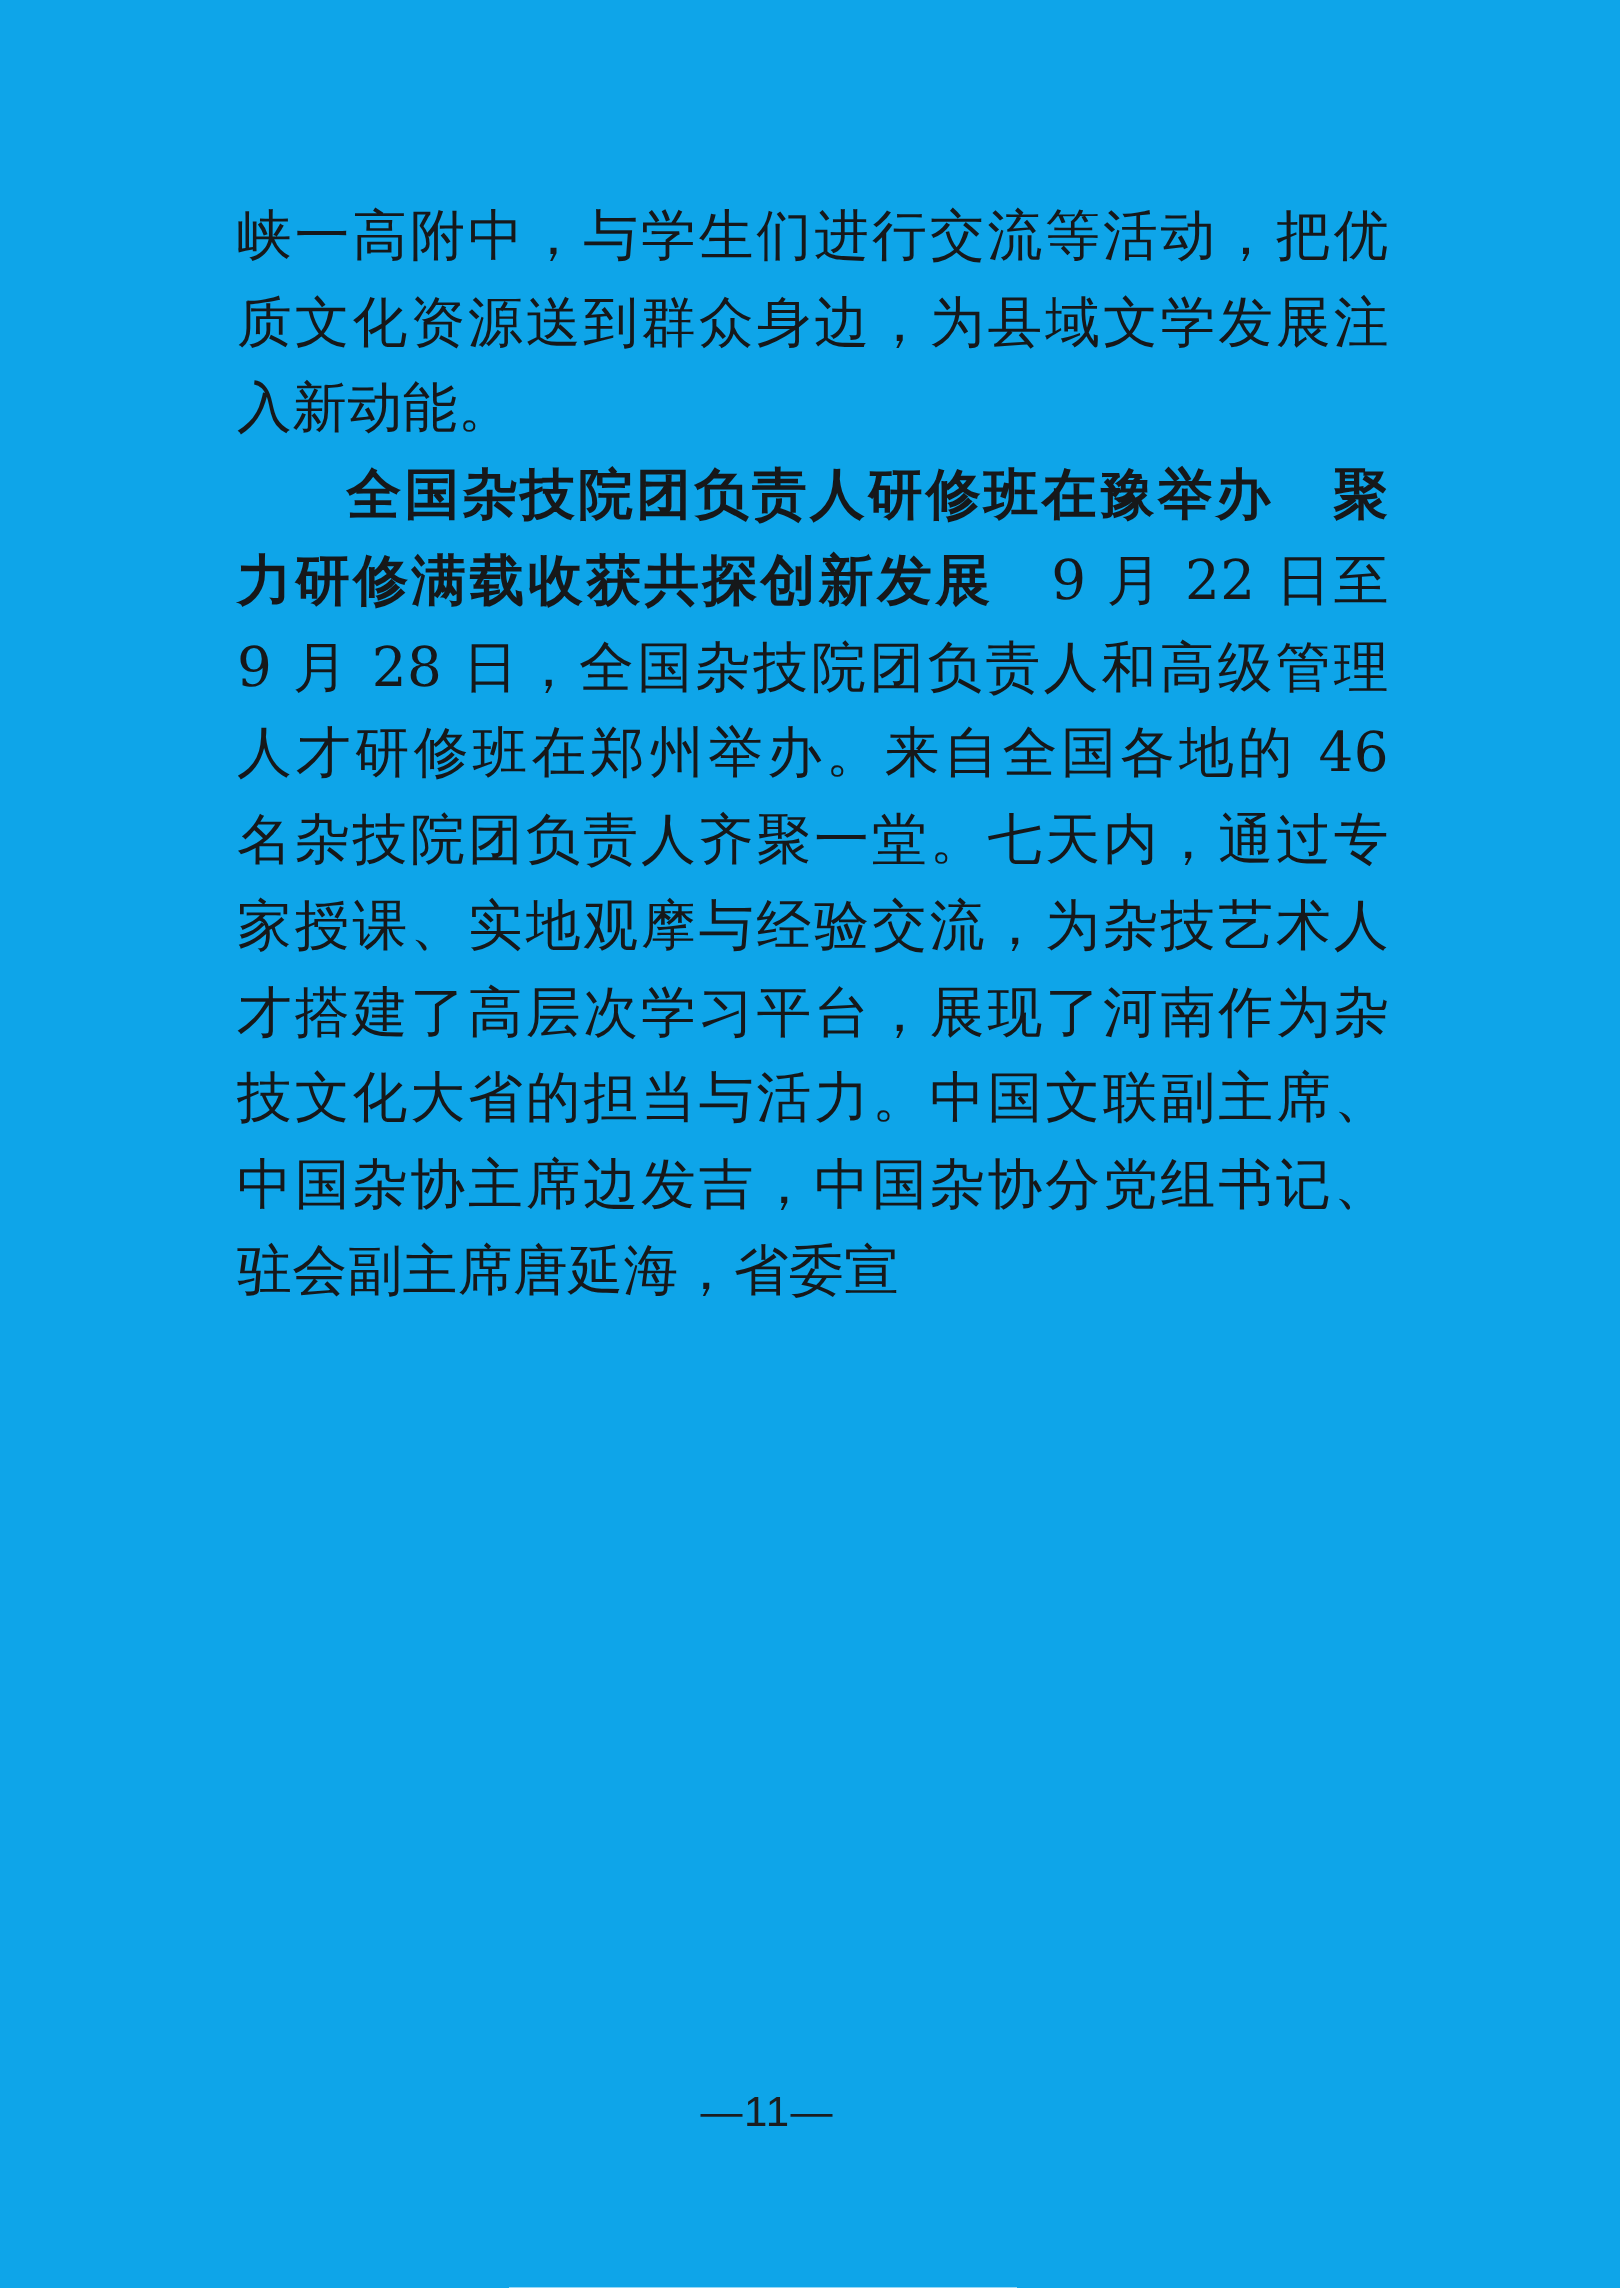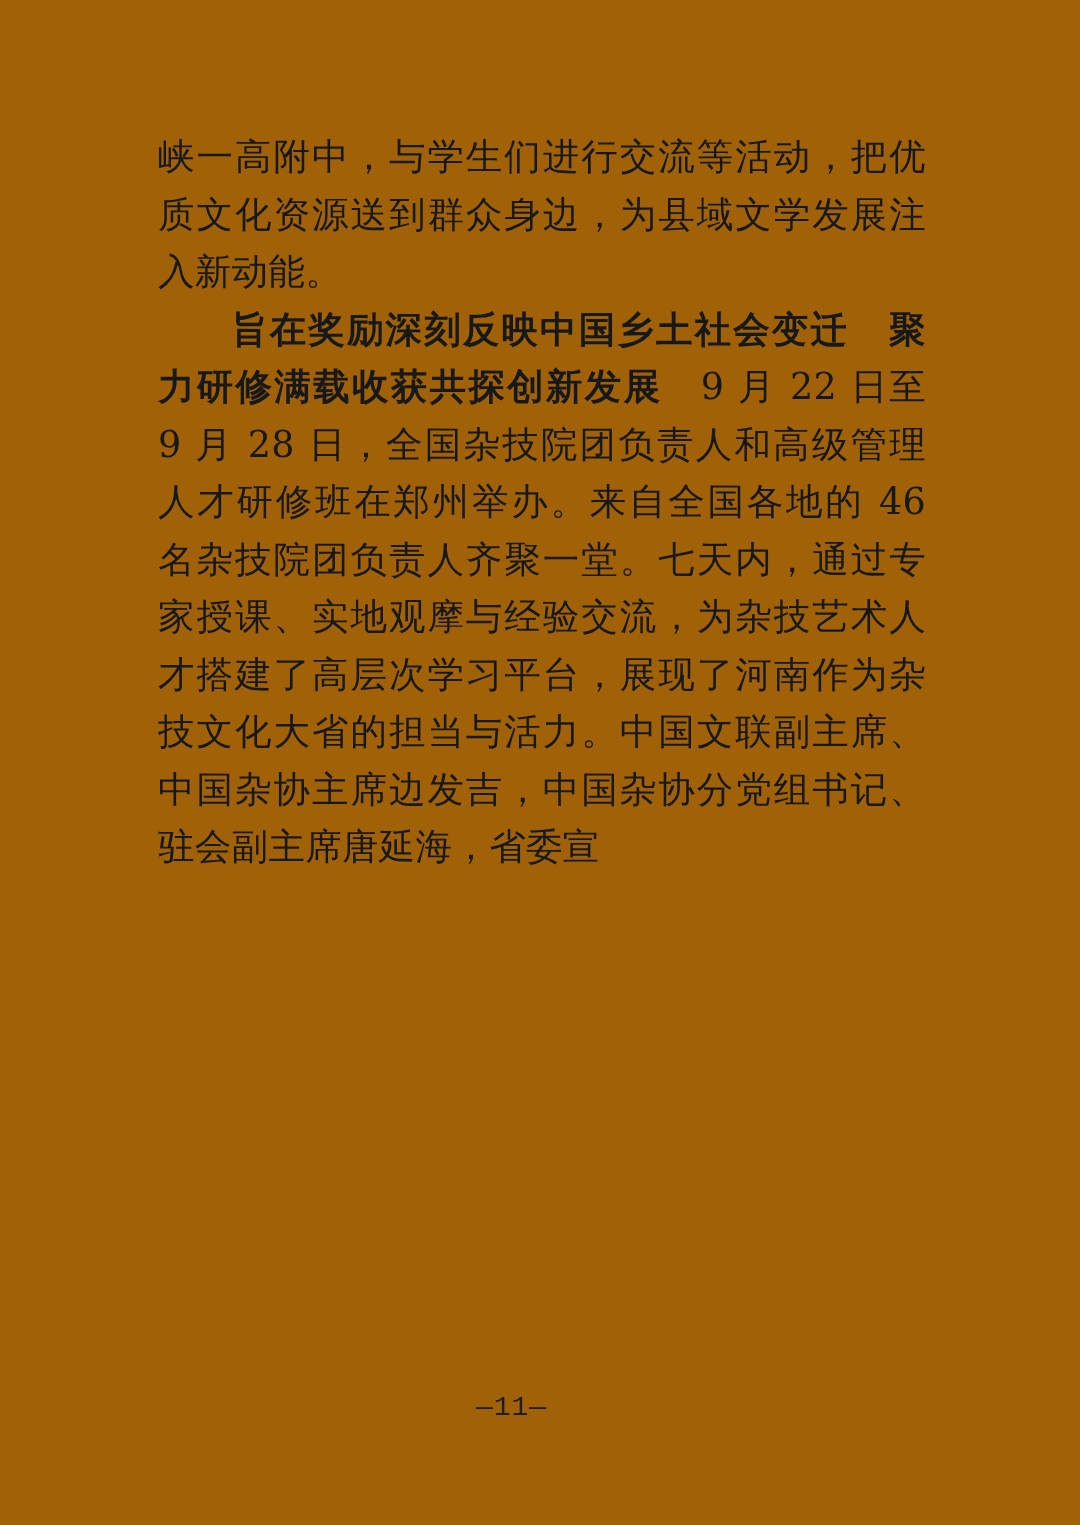--- a/index.html
+++ b/index.html
@@ -4,21 +4,21 @@
 <style>
   html, body {
     margin: 0;
     padding: 0;
     background: #ffffff;
   }
   .page {
     position: relative;
     width: 1080px;
     height: 1525px;
-    background: #a16207;
+    background: #0ea5e9;
     overflow: hidden;
     font-family: "DejaVu Serif", "Liberation Serif", serif;
     color: #141414;
   }
   .content {
     position: absolute;
     left: 158px;
     top: 128px;
     width: 768px;
   }
@@ -50,30 +50,30 @@
   }
   .page-number {
     position: absolute;
     left: 0;
     top: 1392px;
     width: 1023px;
     text-align: center;
     font-size: 28px;
     letter-spacing: 1px;
     color: #1b1d1f;
-    font-family: Liberation Mono, monospace;
+    font-family: Liberation Sans, sans-serif;
   }
 </style>
 </head>
 <body>
 
 <div class="page">
   <div class="content">
 
     <p class="para">峡一高附中，与学生们进行交流等活动，把优质文化资源送到群众身边，为县域文学发展注入新动能。</p>
 
 
-    <p class="para indent gap-before"><span class="headline">旨在奖励深刻反映中国乡土社会变迁</span><span class="hspace"></span><span class="headline">聚力研修满载收获共探创新发展</span><span class="hspace"></span><span>9 月 22 日至 9 月 28 日，全国杂技院团负责人和高级管理人才研修班在郑州举办。来自全国各地的 46 名杂技院团负责人齐聚一堂。七天内，通过专家授课、实地观摩与经验交流，为杂技艺术人才搭建了高层次学习平台，展现了河南作为杂技文化大省的担当与活力。中国文联副主席、中国杂协主席边发吉，中国杂协分党组书记、驻会副主席唐延海，省委宣</span></p>
+    <p class="para indent gap-before"><span class="headline">全国杂技院团负责人研修班在豫举办</span><span class="hspace"></span><span class="headline">聚力研修满载收获共探创新发展</span><span class="hspace"></span><span>9 月 22 日至 9 月 28 日，全国杂技院团负责人和高级管理人才研修班在郑州举办。来自全国各地的 46 名杂技院团负责人齐聚一堂。七天内，通过专家授课、实地观摩与经验交流，为杂技艺术人才搭建了高层次学习平台，展现了河南作为杂技文化大省的担当与活力。中国文联副主席、中国杂协主席边发吉，中国杂协分党组书记、驻会副主席唐延海，省委宣</span></p>
 
   </div>
 
   <div class="page-number">—11—</div>
 </div>
 
 </body></html>

